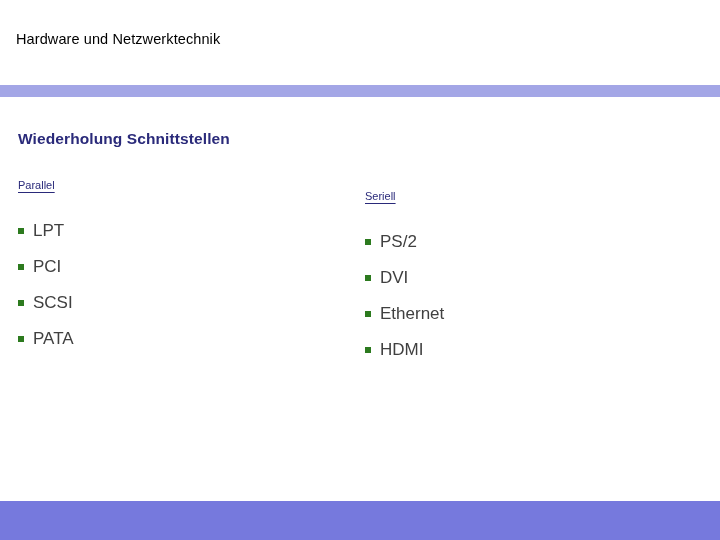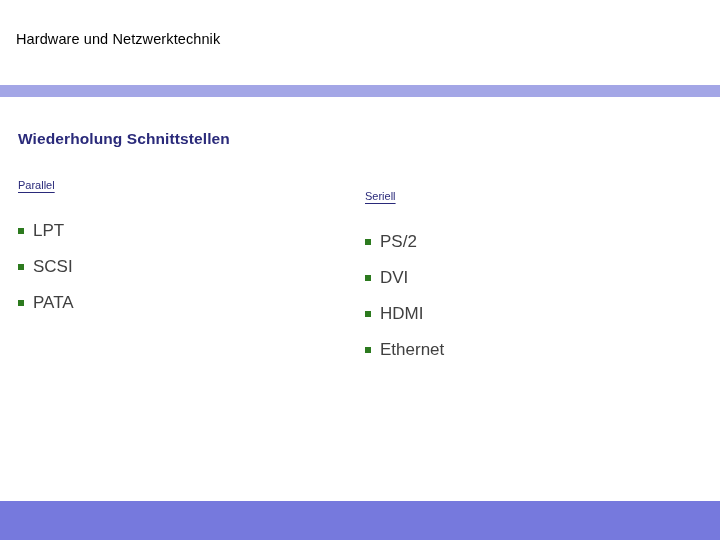--- a/index.html
+++ b/index.html
@@ -147,20 +147,24 @@
 
     <div class="column column-left">
       <div class="column-heading" style="color: rgb(42, 42, 122);">Parallel</div>
       <ul class="bullet-list">
         <li class="bullet-item">
           <span class="bullet-marker" style="background: rgb(44, 122, 30);"></span>
           <span class="bullet-label">LPT</span>
         </li>
         <li class="bullet-item">
           <span class="bullet-marker" style="background: rgb(44, 122, 30);"></span>
+          <span class="bullet-label">PCI</span>
+        </li>
+        <li class="bullet-item">
+          <span class="bullet-marker" style="background: rgb(44, 122, 30);"></span>
           <span class="bullet-label">SCSI</span>
         </li>
         <li class="bullet-item">
           <span class="bullet-marker" style="background: rgb(44, 122, 30);"></span>
           <span class="bullet-label">PATA</span>
         </li>
       </ul>
     </div>
 
     <div class="column column-right">
@@ -169,25 +173,25 @@
         <li class="bullet-item">
           <span class="bullet-marker" style="background: rgb(44, 122, 30);"></span>
           <span class="bullet-label">PS/2</span>
         </li>
         <li class="bullet-item">
           <span class="bullet-marker" style="background: rgb(44, 122, 30);"></span>
           <span class="bullet-label">DVI</span>
         </li>
         <li class="bullet-item">
           <span class="bullet-marker" style="background: rgb(44, 122, 30);"></span>
-          <span class="bullet-label">HDMI</span>
+          <span class="bullet-label">Ethernet</span>
         </li>
         <li class="bullet-item">
           <span class="bullet-marker" style="background: rgb(44, 122, 30);"></span>
-          <span class="bullet-label">Ethernet</span>
+          <span class="bullet-label">HDMI</span>
         </li>
       </ul>
     </div>
 
   </div>
 
   <div class="slide-footer" style="background: rgb(118, 121, 221);"></div>
 
 </div>
 

